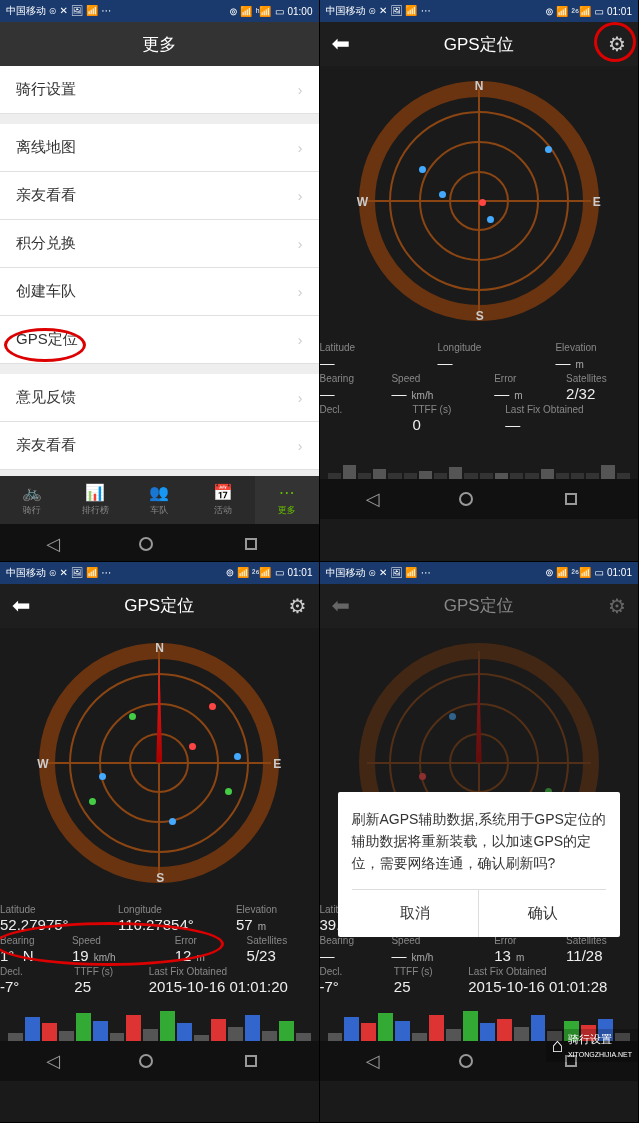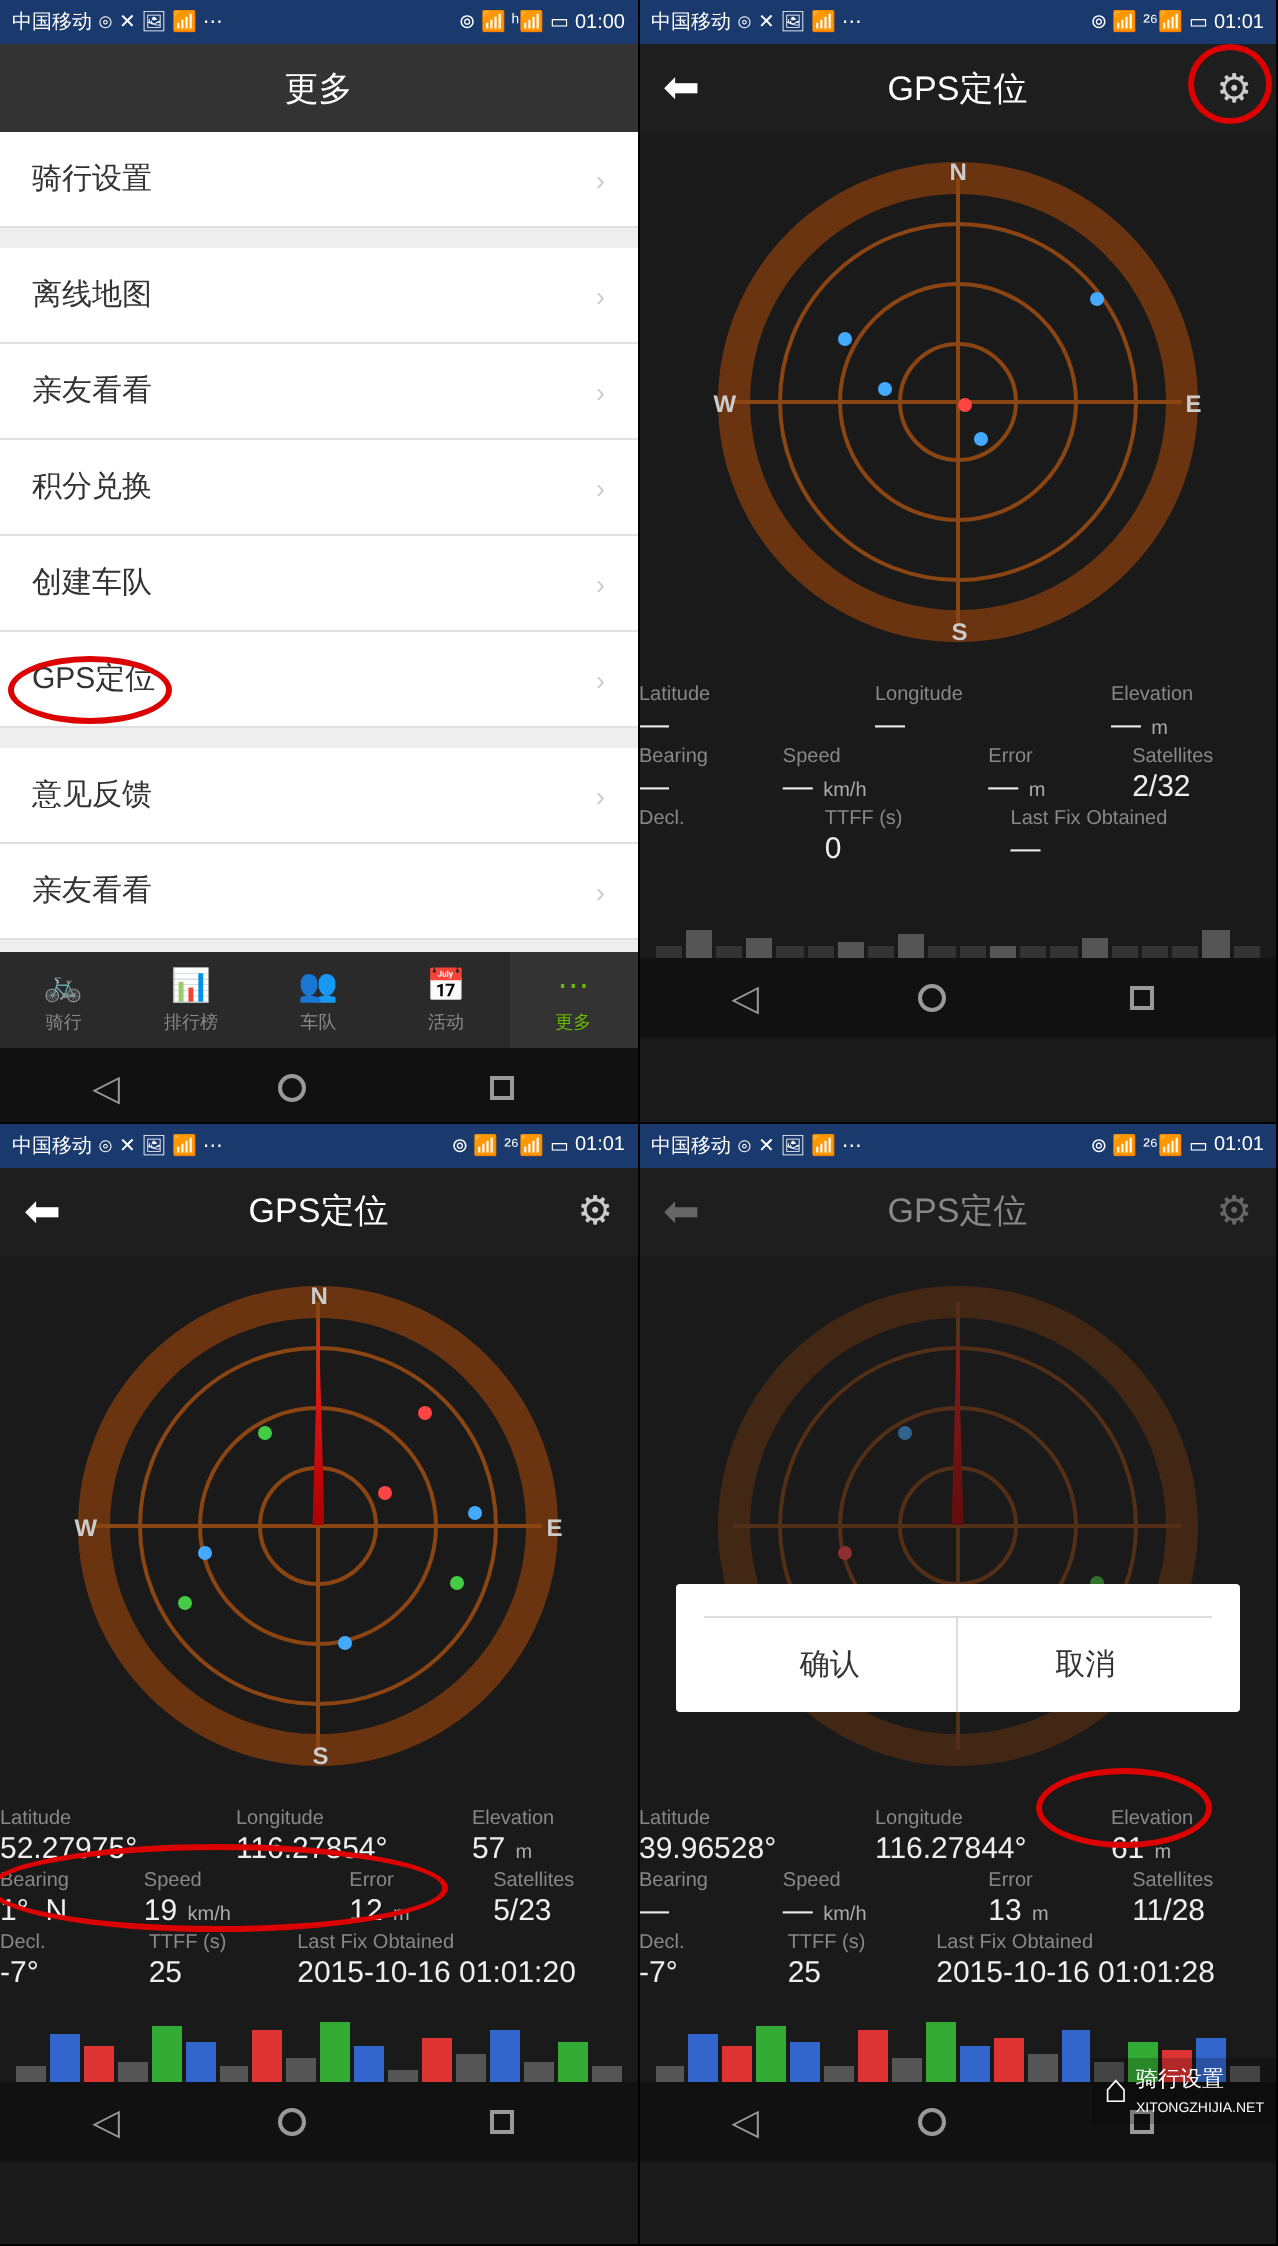--- a/index.html
+++ b/index.html
@@ -404,23 +404,24 @@
       <div class="cross-h"></div>
           <div class="cross-v"></div>
       <div class="needle"></div>
       <div class="sat g" style="left:186px;top:145px"></div>
           <div class="sat b" style="left:90px;top:70px"></div>
       <div class="sat b" style="left:130px;top:175px"></div>
           <div class="sat r" style="left:60px;top:130px"></div>
     </div>
   </div>
   <div class="dialog">
+    <div class="dialog-txt">刷新AGPS辅助数据,系统用于GPS定位的辅助数据将重新装载，以加速GPS的定位，需要网络连通，确认刷新吗?</div>
     <div class="dialog-btns">
+      <div>取消</div>
       <div>确认</div>
-      <div>取消</div>
     </div>
   </div>
   <div class="circle-mark" style="right:32px;top:322px;width:88px;height:40px"></div>
   <div class="data-grid">
     <div class="data-row">
       <div class="data-cell">
             <div class="data-lbl">Latitude</div>
             <div class="data-val">39.96528°</div>
           </div>
       <div class="data-cell">

